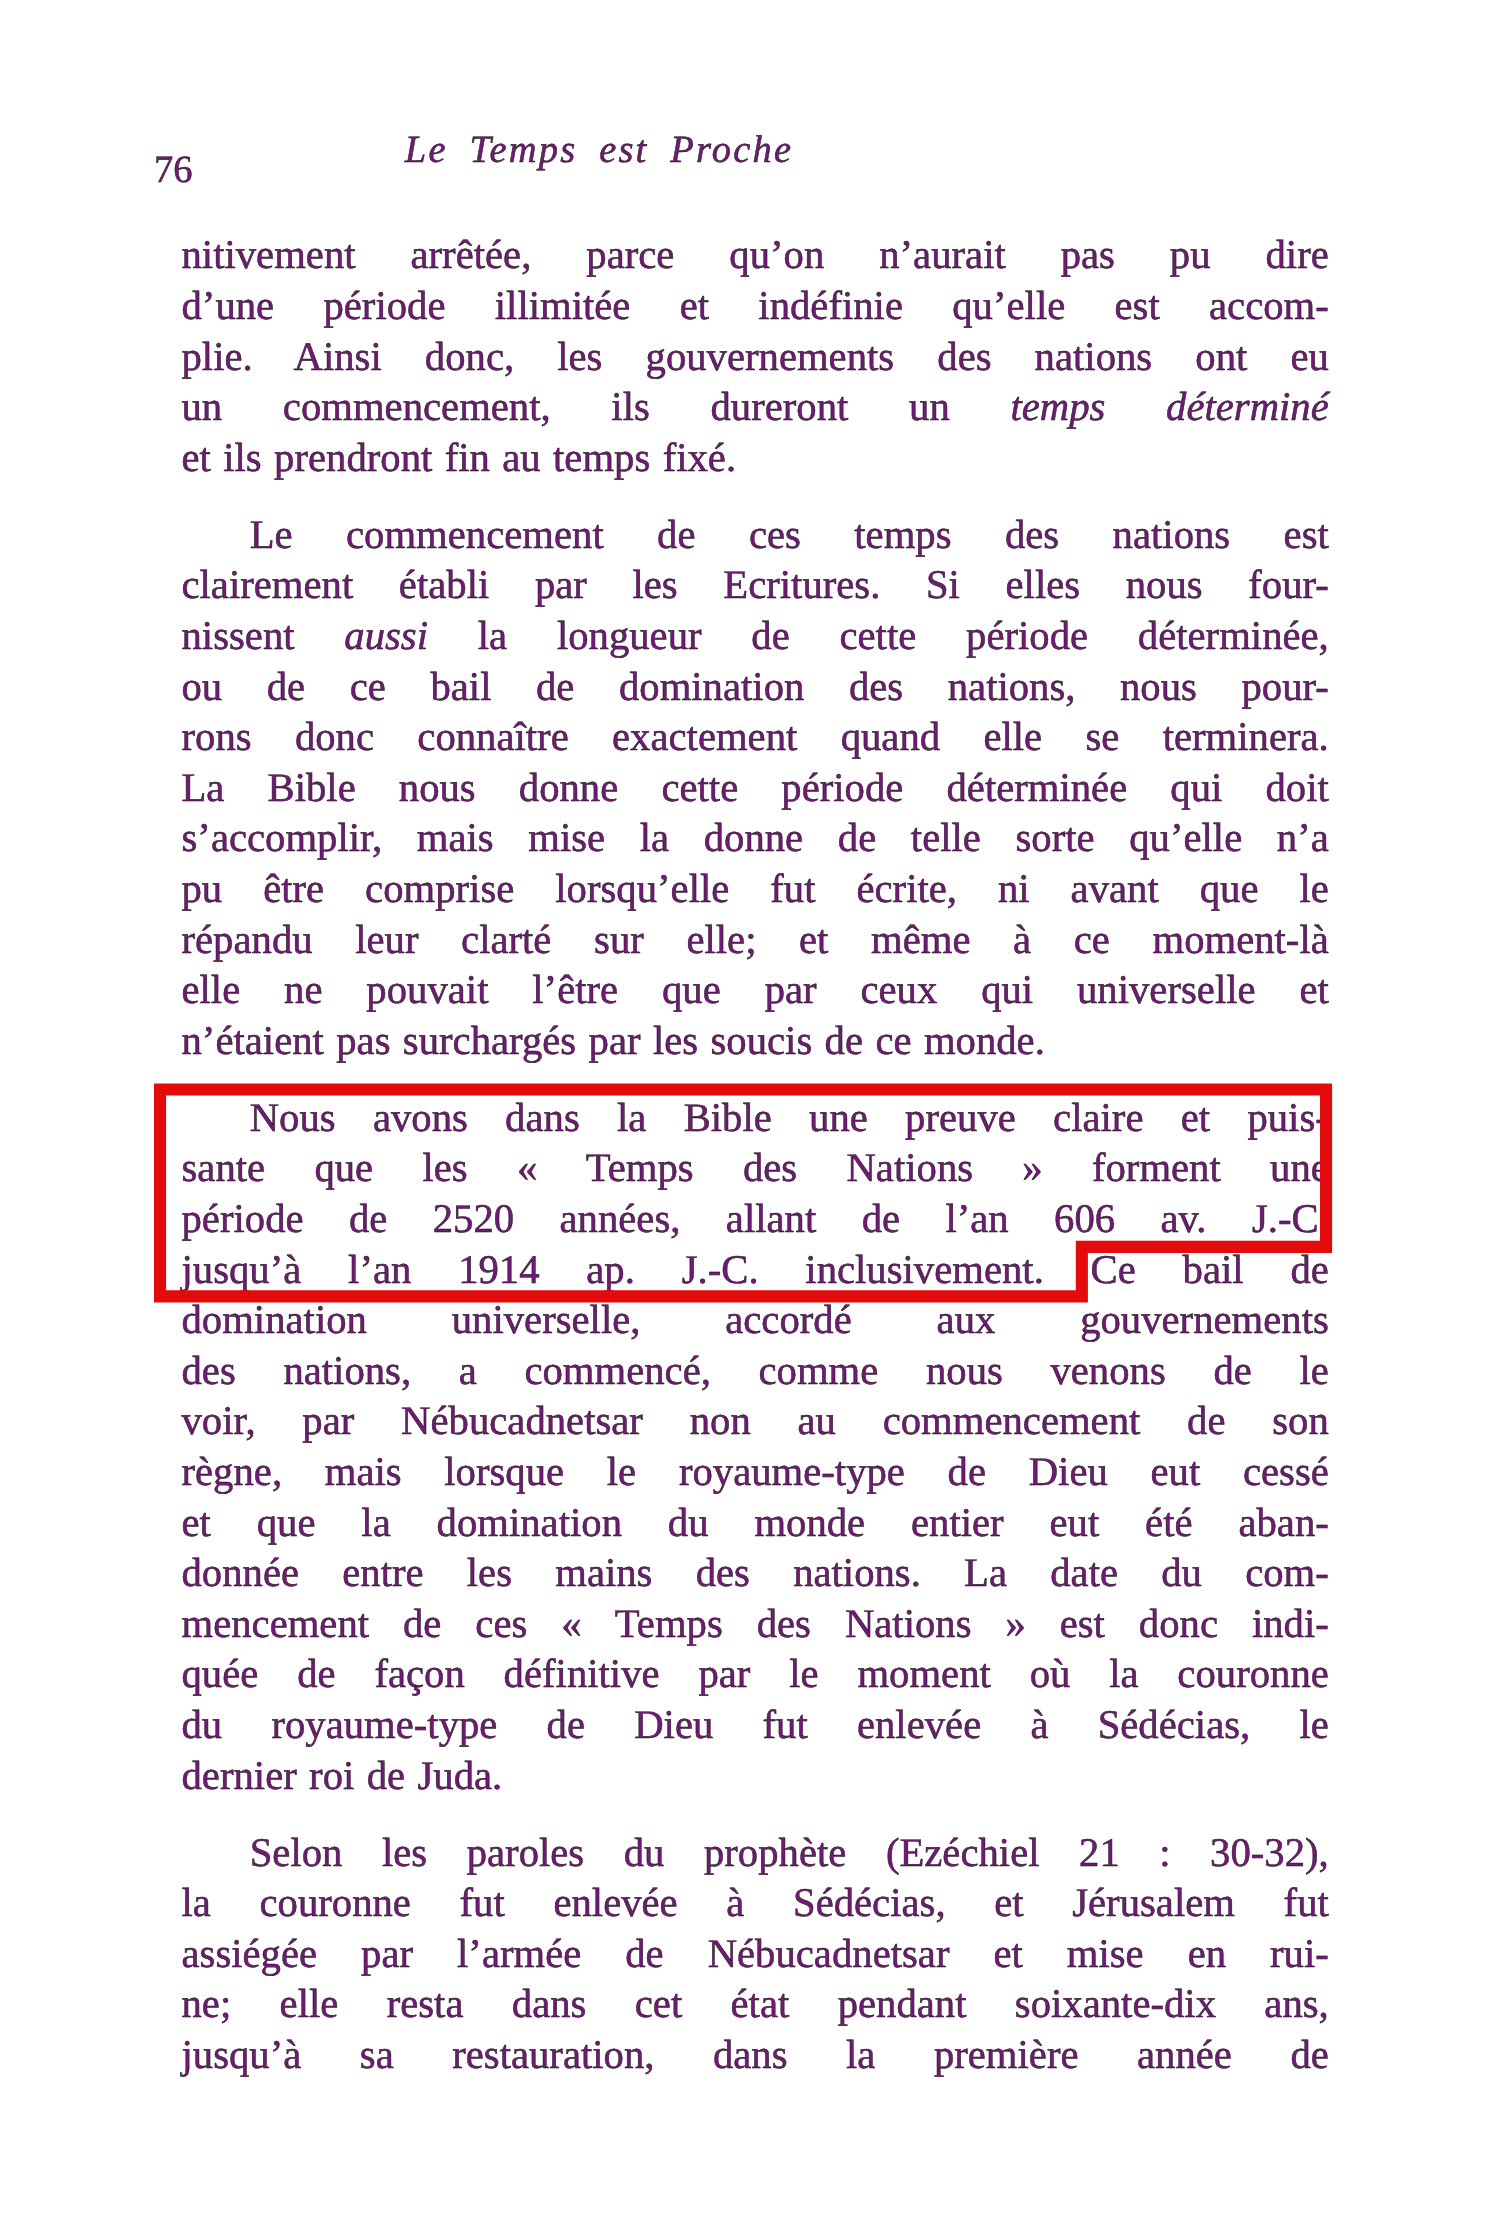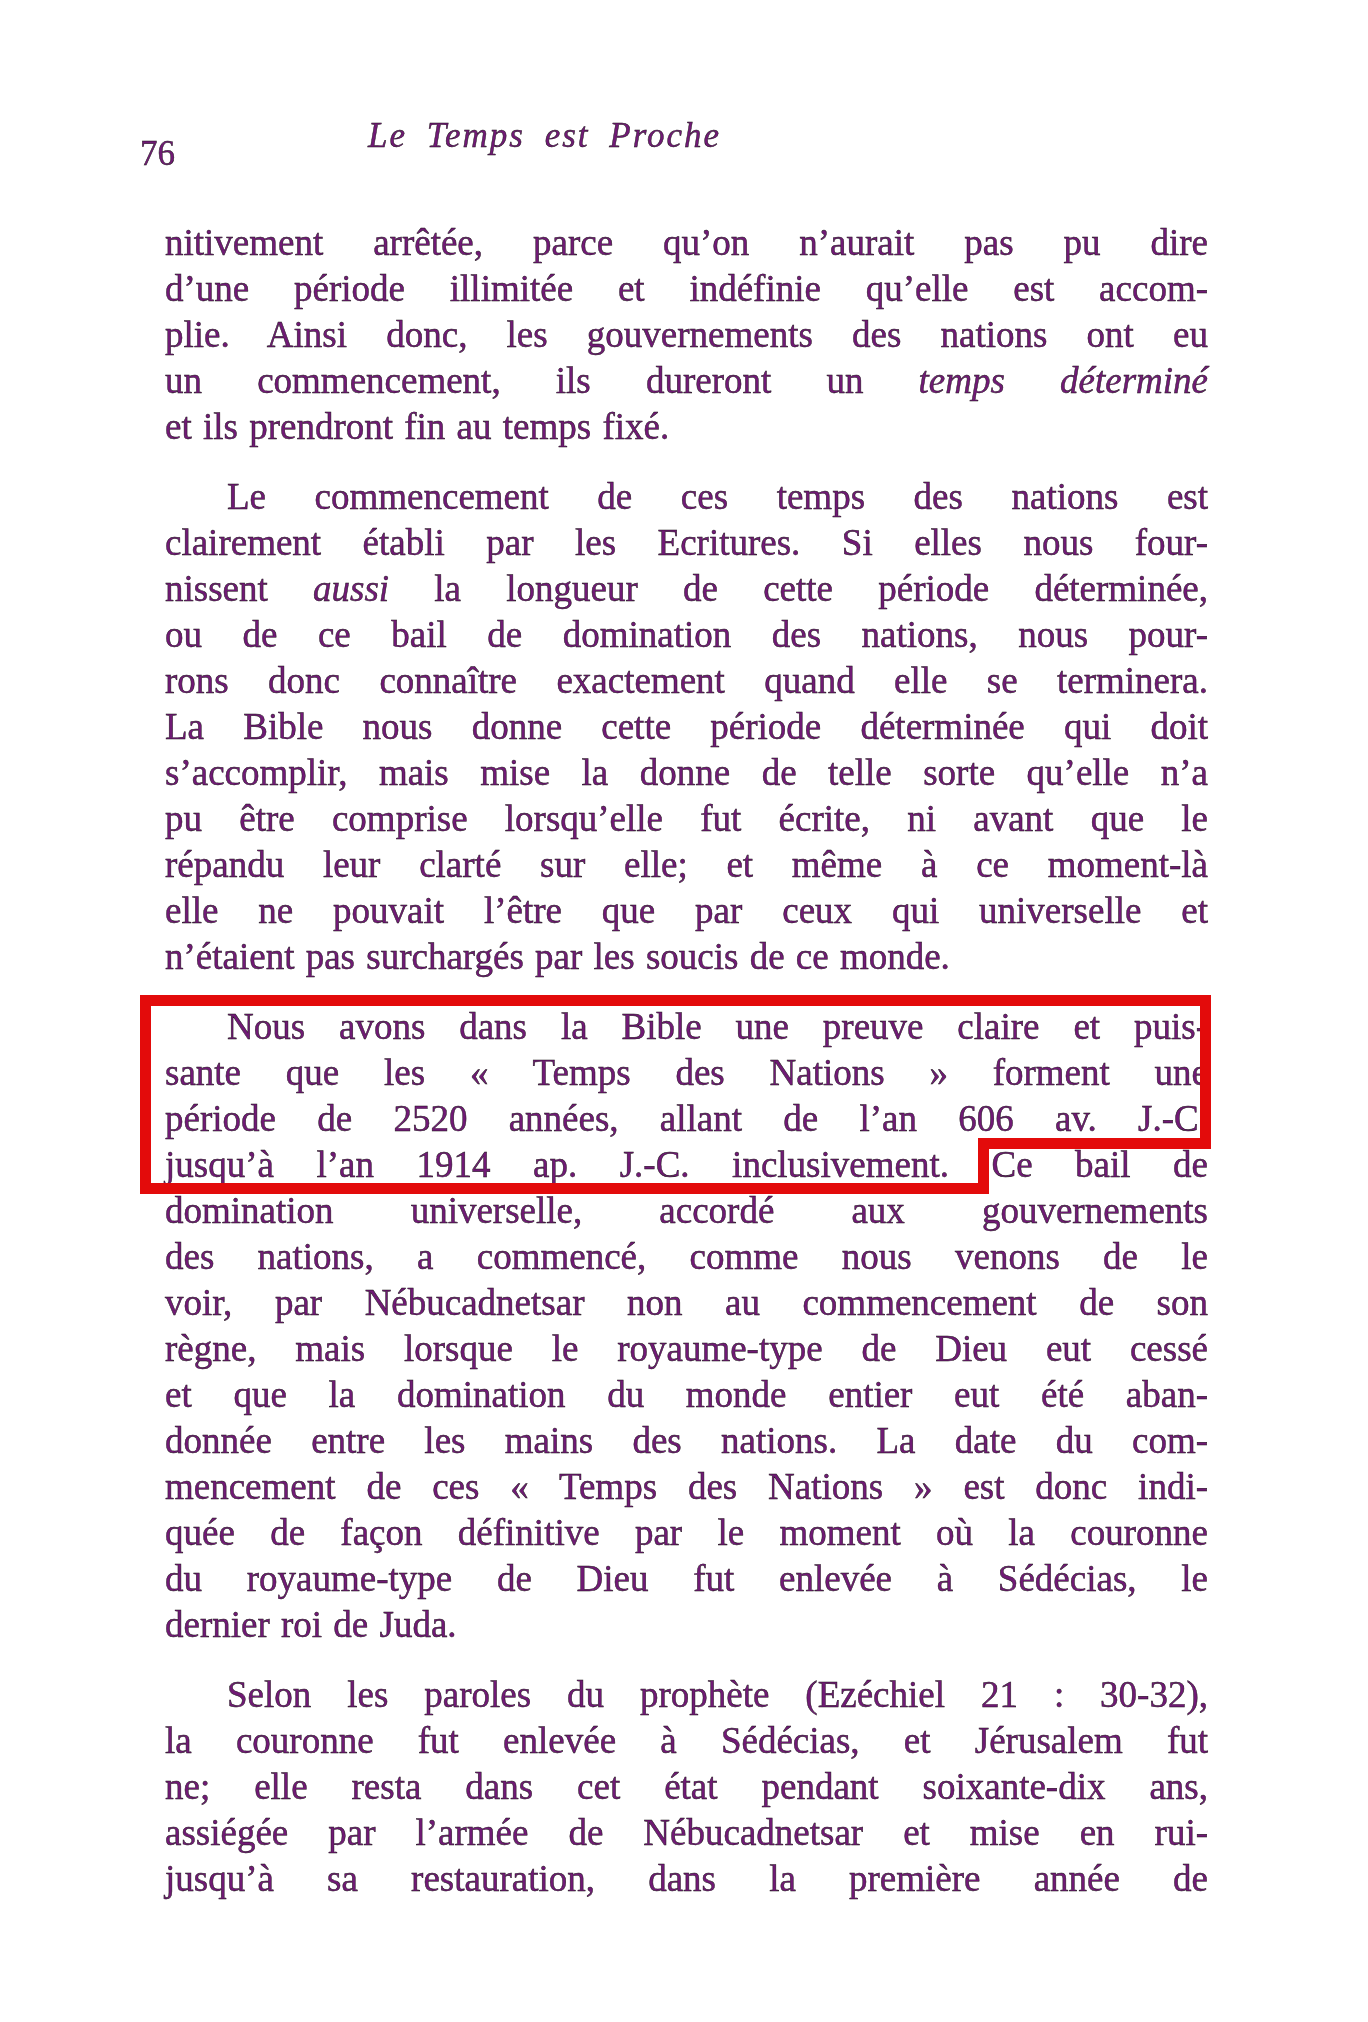--- a/index.html
+++ b/index.html
@@ -32,21 +32,21 @@
     font-style: italic;
     letter-spacing: 2px;
     word-spacing: 9px;
   }
   .text-block {
     position: absolute;
     top: 210px;
     left: 165px;
     width: 1043px;
   }
-  .para { margin: 10px 0 24px 0; }
+  .para { margin: 0 0 24px 0; }
   .para.boxed { position: relative; }
   .line {
     font-size: 37px;
     line-height: 46px;
     height: 46px;
     text-align: justify;
     text-align-last: justify;
     word-spacing: 2px;
     overflow: visible;
   }
@@ -106,18 +106,18 @@
         <div class="line"><span>quée de façon définitive par le moment où la couronne</span></div>
         <div class="line"><span>du royaume-type de Dieu fut enlevée à Sédécias, le</span></div>
         <div class="line last"><span>dernier roi de Juda.</span></div>
         <svg class="highlight-svg" viewBox="0 0 1092 216">
           <polygon points="16.5,11.5 1076.5,11.5 1076.5,154.5 854.5,154.5 854.5,199.5 16.5,199.5" fill="none" stroke="#e30b0b" stroke-width="11" stroke-linejoin="miter"></polygon>
         </svg>
       </div>
       <div class="para indent">
         <div class="line"><span>Selon les paroles du prophète (Ezéchiel 21 : 30-32),</span></div>
         <div class="line"><span>la couronne fut enlevée à Sédécias, et Jérusalem fut</span></div>
+        <div class="line"><span>assiégée par l’armée de Nébucadnetsar et mise en rui-</span></div>
         <div class="line"><span>ne; elle resta dans cet état pendant soixante-dix ans,</span></div>
-        <div class="line"><span>assiégée par l’armée de Nébucadnetsar et mise en rui-</span></div>
         <div class="line"><span>jusqu’à sa restauration, dans la première année de</span></div>
       </div>
     </div>
 </div>
 
 </body></html>

